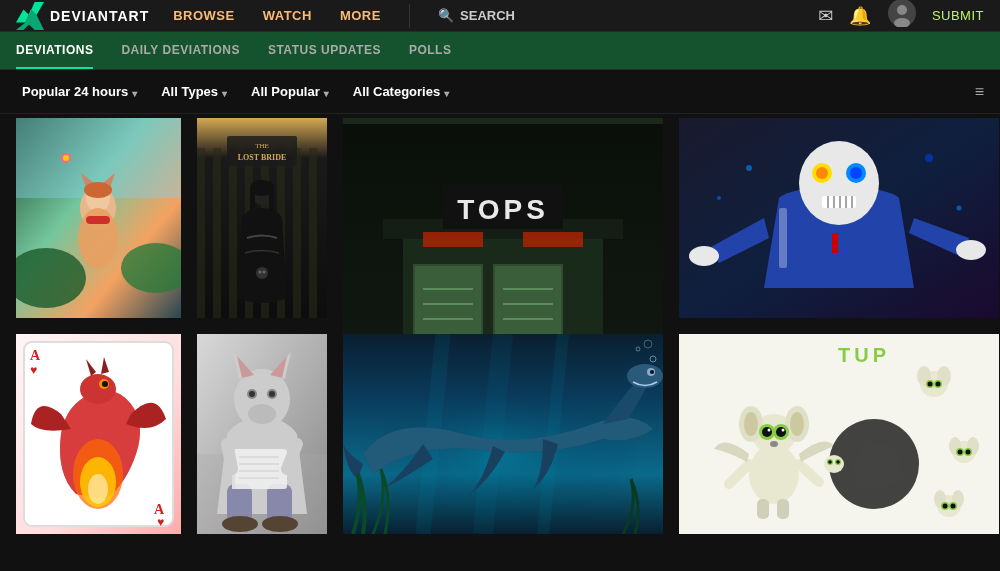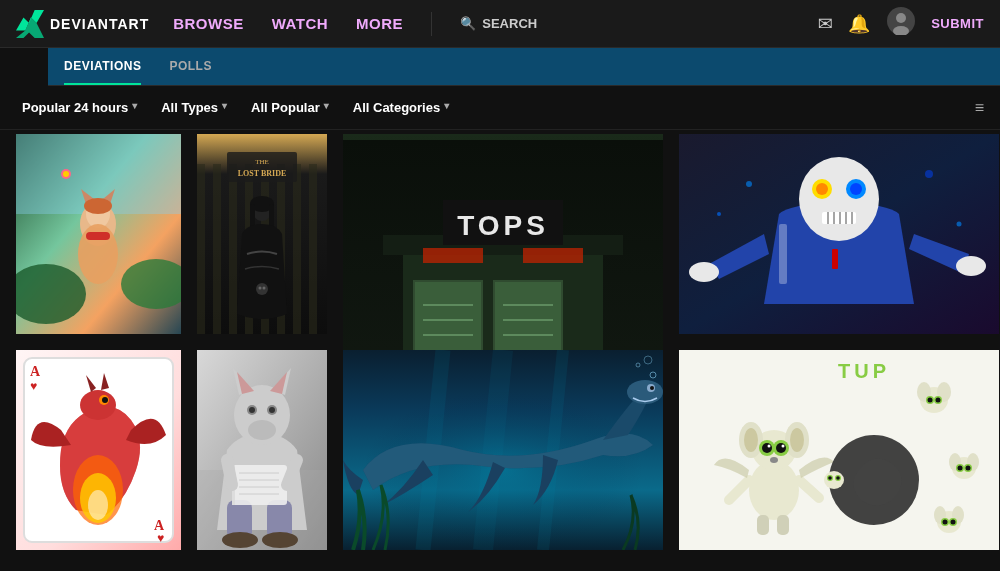--- a/index.html
+++ b/index.html
@@ -8,21 +8,21 @@
       color: #fff;
       font-family: 'Arial', sans-serif;
       width: 1000px;
       min-height: 571px;
       overflow: hidden;
     }
 
     
     .top-nav {
       background: #1a1a1a;
-      height: 48px;
+      height: 32px;
       display: flex;
       align-items: center;
       padding: 0 16px;
       border-bottom: 1px solid #2a2a2a;
     }
     .logo {
       display: flex;
       align-items: center;
       gap: 6px;
       margin-right: 24px;
@@ -31,22 +31,22 @@
       width: 28px;
       height: 28px;
     }
     .nav-links {
       display: flex;
       align-items: center;
       gap: 28px;
       flex: 1;
     }
     .nav-link {
-      color: #f0abfc;
-      font-size: 15px;
+      color: #fdba74;
+      font-size: 13px;
       font-weight: 700;
       letter-spacing: 0.5px;
       cursor: pointer;
       text-transform: uppercase;
     }
     .nav-divider {
       width: 1px;
       height: 24px;
       background: #333;
     }
@@ -66,38 +66,37 @@
       gap: 16px;
       margin-left: auto;
     }
     .nav-icon-btn {
       color: #ccc;
       font-size: 18px;
       cursor: pointer;
       position: relative;
     }
     .submit-btn {
-      color: #f0abfc;
+      color: #bef264;
       font-size: 13px;
-      font-weight: 700;
+      font-weight: 400;
       text-transform: uppercase;
       cursor: pointer;
       letter-spacing: 0.5px;
     }
 
     
     .sub-nav {
-      background: #0c4a6e;
+      background: #14532d;
       height: 38px;
       display: flex;
       align-items: center;
       padding: 0 16px;
       border-bottom: 1px solid #2a2a2a;
       gap: 28px;
-      margin-left: 48px;
     }
     .sub-nav-item {
       color: #aaa;
       font-size: 12px;
       font-weight: 700;
       text-transform: uppercase;
       letter-spacing: 0.5px;
       cursor: pointer;
       height: 100%;
       display: flex;
@@ -114,21 +113,21 @@
       background: #111;
       height: 44px;
       display: flex;
       align-items: center;
       padding: 0 16px;
       gap: 12px;
       border-bottom: 1px solid #222;
     }
     .filter-dropdown {
       display: flex;
-      align-items: flex-start;
+      align-items: flex-end;
       gap: 4px;
       background: transparent;
       border: none;
       color: #fff;
       font-size: 13px;
       font-weight: 600;
       cursor: pointer;
       padding: 4px 6px;
     }
     .filter-dropdown .chevron {
@@ -209,20 +208,22 @@
         <circle cx="14" cy="11" r="5" fill="#888"></circle>
         <ellipse cx="14" cy="24" rx="8" ry="5" fill="#888"></ellipse>
       </svg>
     </span>
     <span class="submit-btn">SUBMIT</span>
   </div>
 </nav>
 
 <nav class="sub-nav">
   <span class="sub-nav-item active">DEVIATIONS</span>
+  <span class="sub-nav-item">DAILY DEVIATIONS</span>
+  <span class="sub-nav-item">STATUS UPDATES</span>
   <span class="sub-nav-item">POLLS</span>
 </nav>
 
 <div class="filter-bar">
   <div class="filter-dropdown">
     <span>Popular 24 hours</span>
     <span class="chevron">▾</span>
   </div>
   <div class="filter-dropdown">
     <span>All Types</span>

